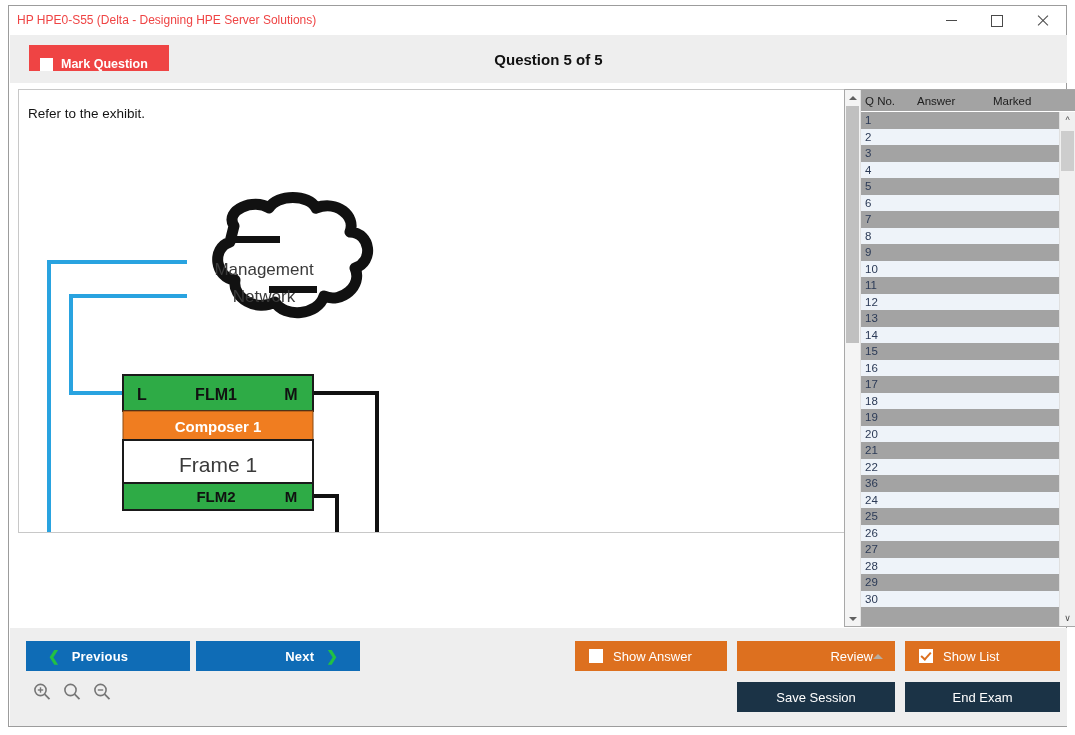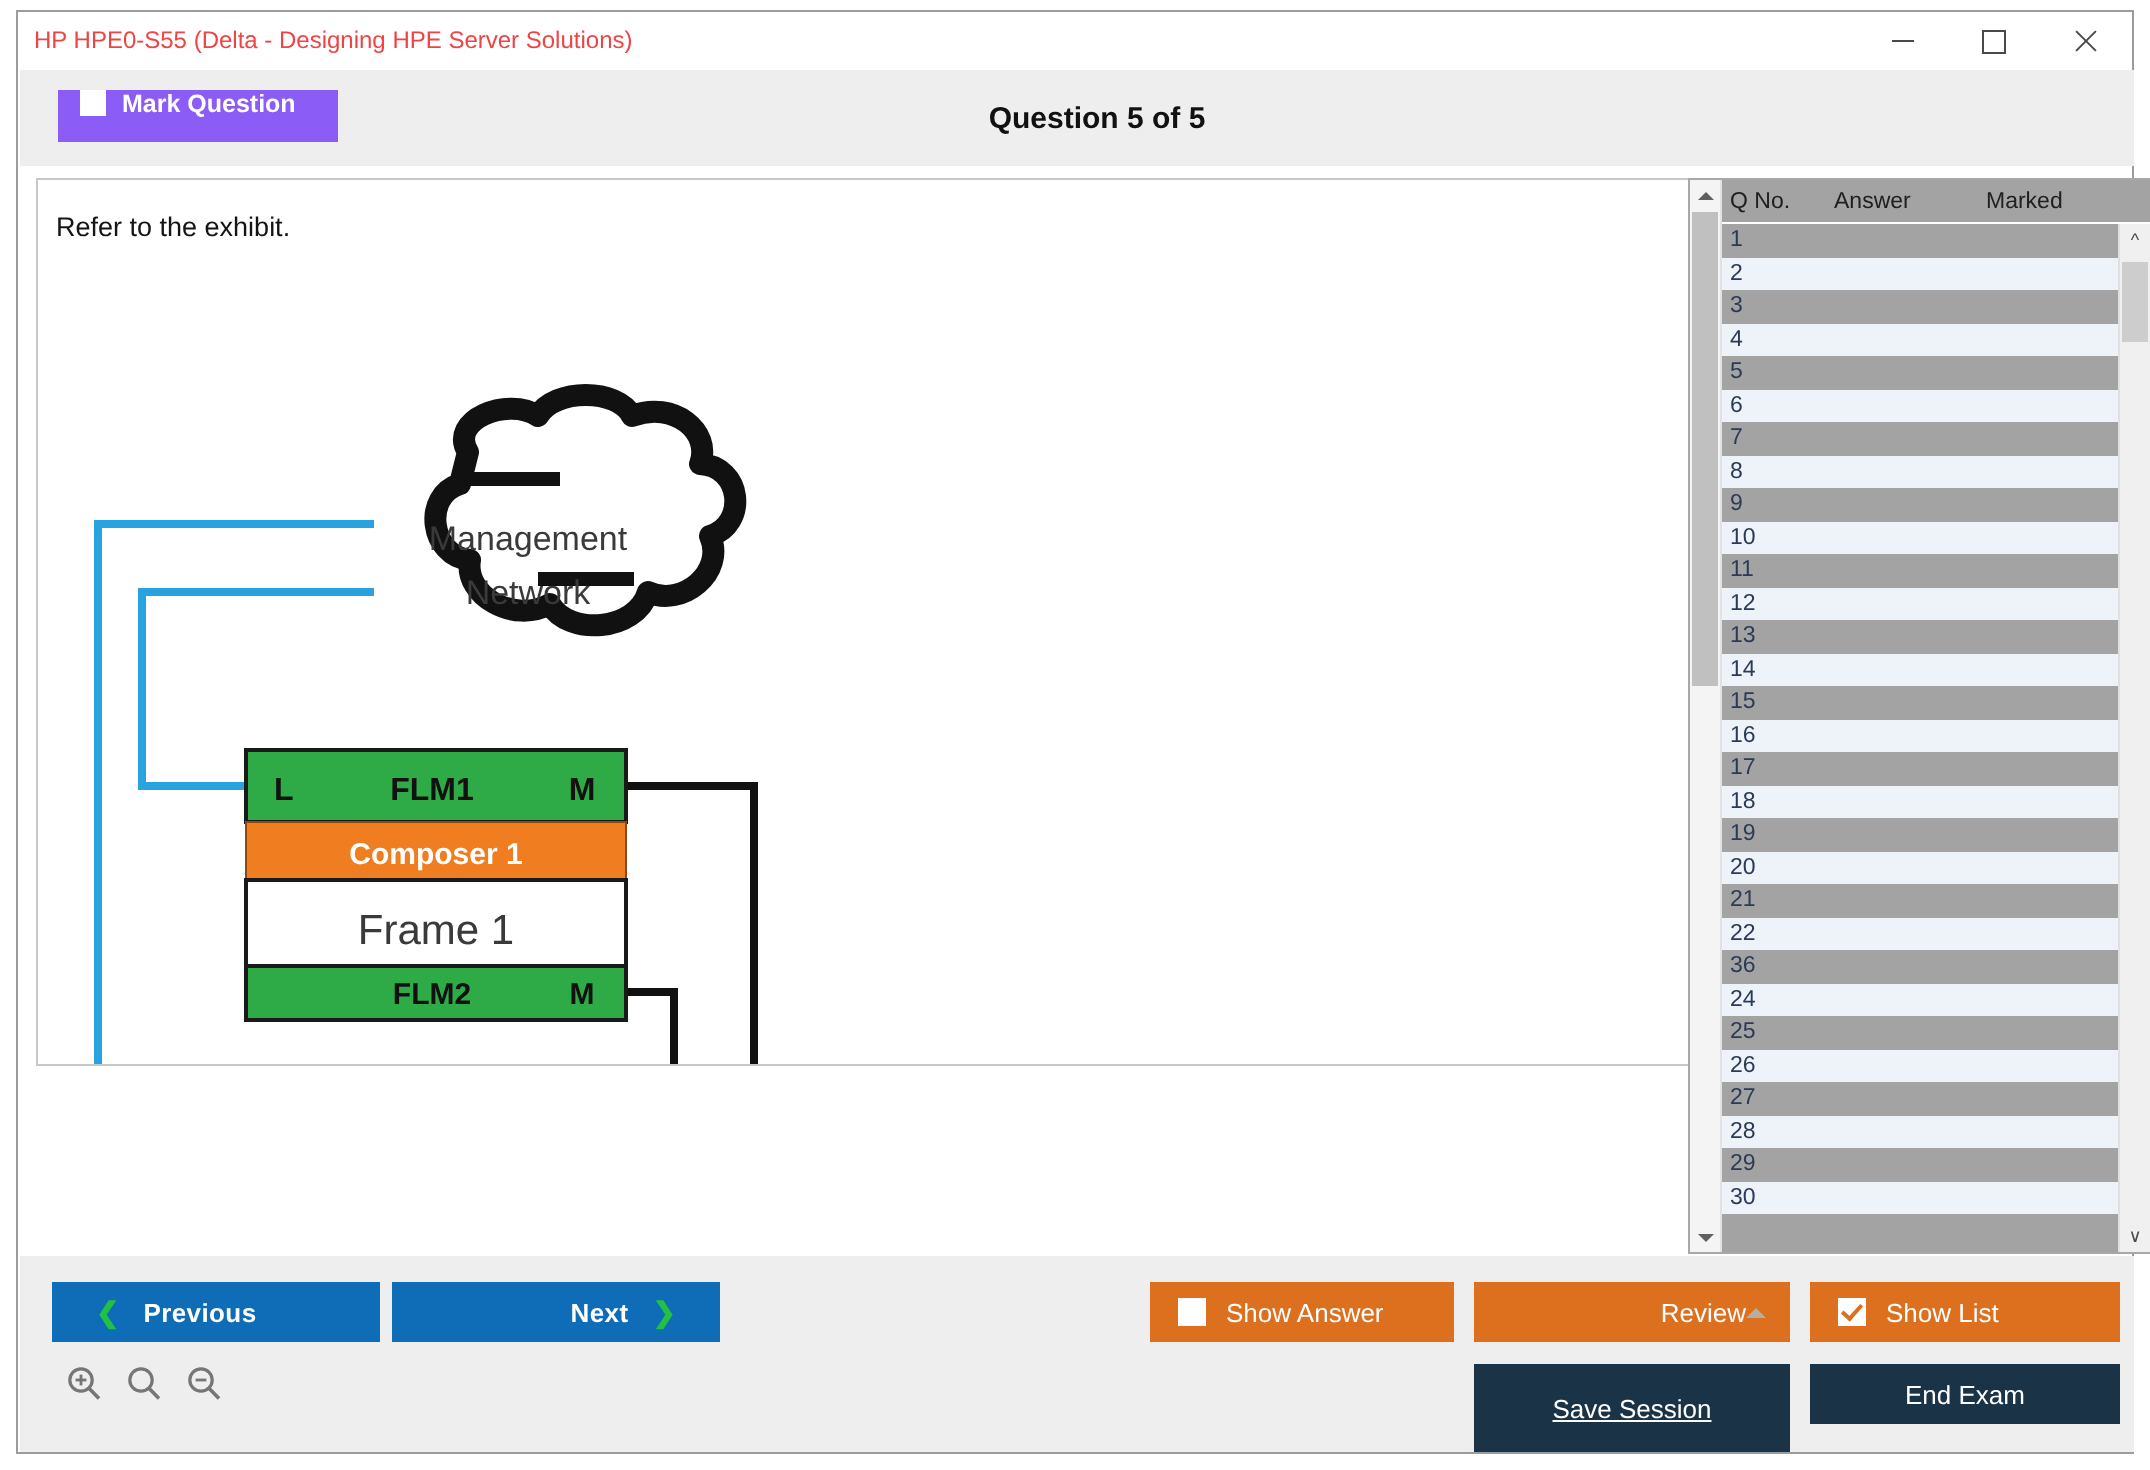--- a/index.html
+++ b/index.html
@@ -57,22 +57,22 @@
   
   .headerbar {
     position: absolute; left: 1px; top: 29px;
     width: 1057px; height: 48px;
     background: #eeeeee;
     box-sizing: border-box;
   }
   .mark-btn {
     position: absolute; left: 19px; top: 10px;
     width: 140px; height: 26px;
-    background: #8b5cf6;
-    display: flex; align-items: flex-start;
+    background: #ef4444;
+    display: flex; align-items: flex-end;
     padding-left: 11px; box-sizing: border-box;
     cursor: pointer;
   }
   .mark-box {
     width: 13px; height: 13px; background: #ffffff;
     margin-right: 8px; flex: none;
   }
   .mark-label {
     color: #ffffff; font-size: 12.5px; font-weight: bold;
   }
@@ -240,23 +240,22 @@
     position: absolute; left: 4px; top: 1px;
     width: 4px; height: 8px;
     border: solid #dd701f; border-width: 0 2px 2px 0;
     transform: rotate(42deg);
   }
   .caret-up {
     width:0;height:0;border-left:5px solid transparent;border-right:5px solid transparent;
     border-bottom:5px solid #b8adA0;
   }
   .btn-save {
-    left: 727px; top: 54px; width: 158px; height: 44px;
+    left: 727px; top: 54px; width: 158px; height: 30px;
     justify-content: center;
-    text-decoration: underline;
   }
   .btn-end {
     left: 895px; top: 54px; width: 155px; height: 30px;
     justify-content: center;
   }
   .zoom-tools {
     position: absolute; left: 22px; top: 54px;
     display: flex; gap: 10px; align-items: center;
   }
   .zoom-ico { cursor: pointer; display:block; }

